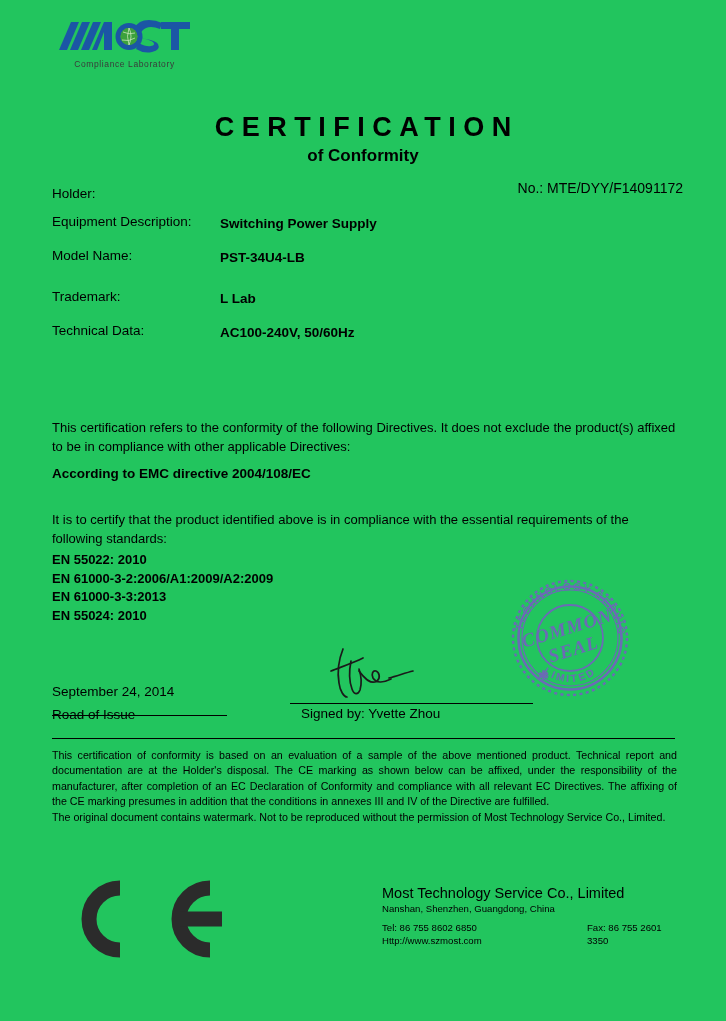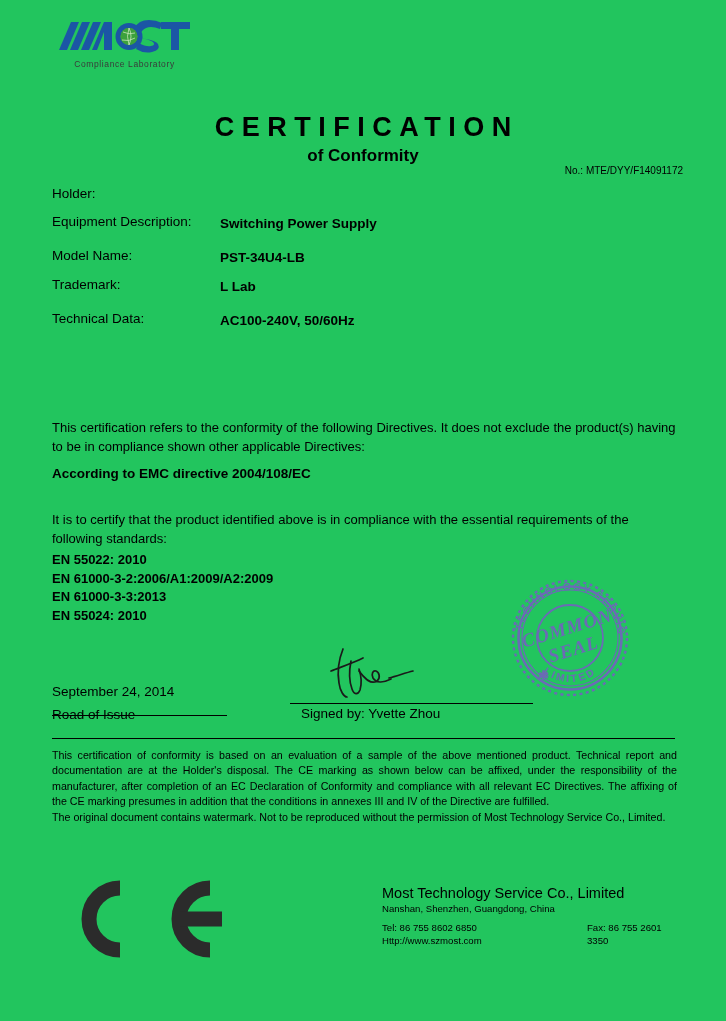--- a/index.html
+++ b/index.html
@@ -55,22 +55,22 @@
     left: 0;
     right: 0;
     top: 146px;
     text-align: center;
     font-size: 17px;
     font-weight: bold;
   }
   .cert-no {
     position: absolute;
     right: 43px;
-    top: 165px;
-    font-size: 10px;
+    top: 180px;
+    font-size: 14px;
   }
 
   
   .fields {
     position: absolute;
     left: 52px;
     top: 186px;
     width: 640px;
   }
   .field-row {
@@ -84,21 +84,21 @@
     font-size: 13.5px;
   }
   .field-value {
     font-size: 13.5px;
     font-weight: bold;
     line-height: 1.42;
     max-width: 450px;
   }
   .row-holder { margin-bottom: 13px; justify-content: space-between; }
   .row-equip  { margin-bottom: 15px; }
-  .row-model  { margin-bottom: 10px; }
+  .row-model  { margin-bottom: 22px; }
   .row-trade  { margin-bottom: 15px; }
 
   
   .para {
     position: absolute;
     left: 52px;
     width: 630px;
     font-size: 13px;
     line-height: 1.45;
   }
@@ -279,21 +279,21 @@
       <div class="field-value">L Lab</div>
     </div>
 
     <div class="field-row">
       <div class="field-label">Technical Data:</div>
       <div class="field-value">AC100-240V, 50/60Hz</div>
     </div>
 
   </div>
 
-  <div class="para para-directives">This certification refers to the conformity of the following Directives. It does not exclude the product(s) having to be in compliance shown other applicable Directives:</div>
+  <div class="para para-directives">This certification refers to the conformity of the following Directives. It does not exclude the product(s) affixed to be in compliance with other applicable Directives:</div>
   <div class="para para-according">According to EMC directive 2004/108/EC</div>
   <div class="para para-certify">It is to certify that the product identified above is in compliance with the essential requirements of the following standards:</div>
 
   <div class="standards">
     <div>EN 55022: 2010</div>
     <div>EN 61000-3-2:2006/A1:2009/A2:2009</div>
     <div>EN 61000-3-3:2013</div>
     <div>EN 55024: 2010</div>
   </div>
 

